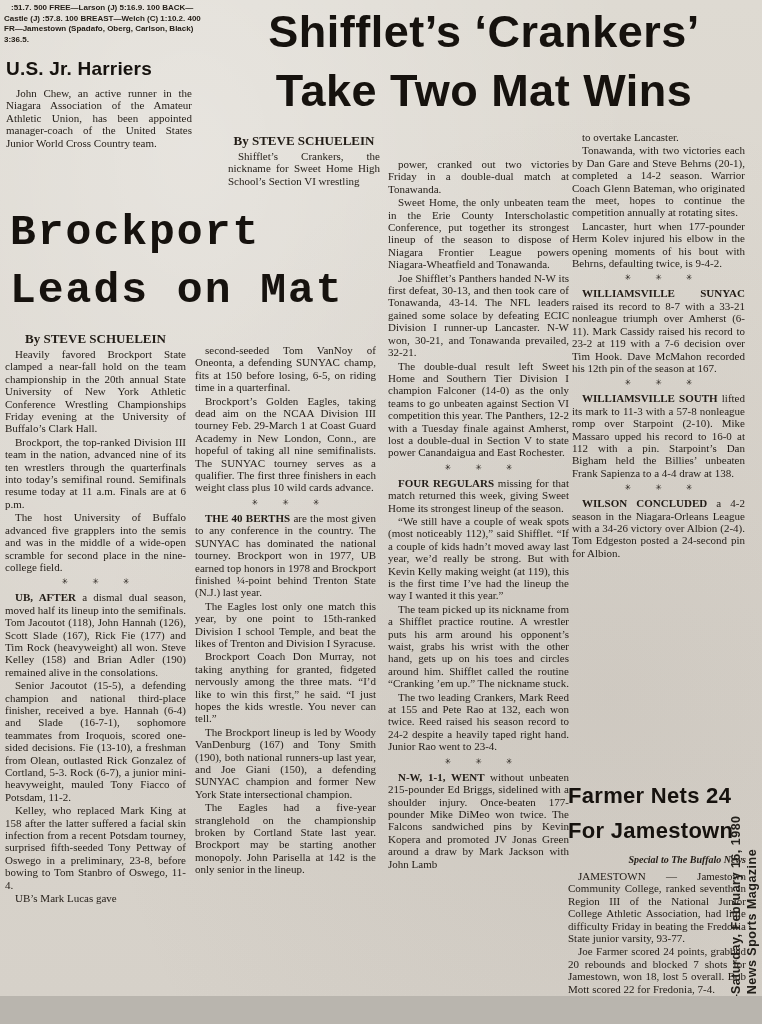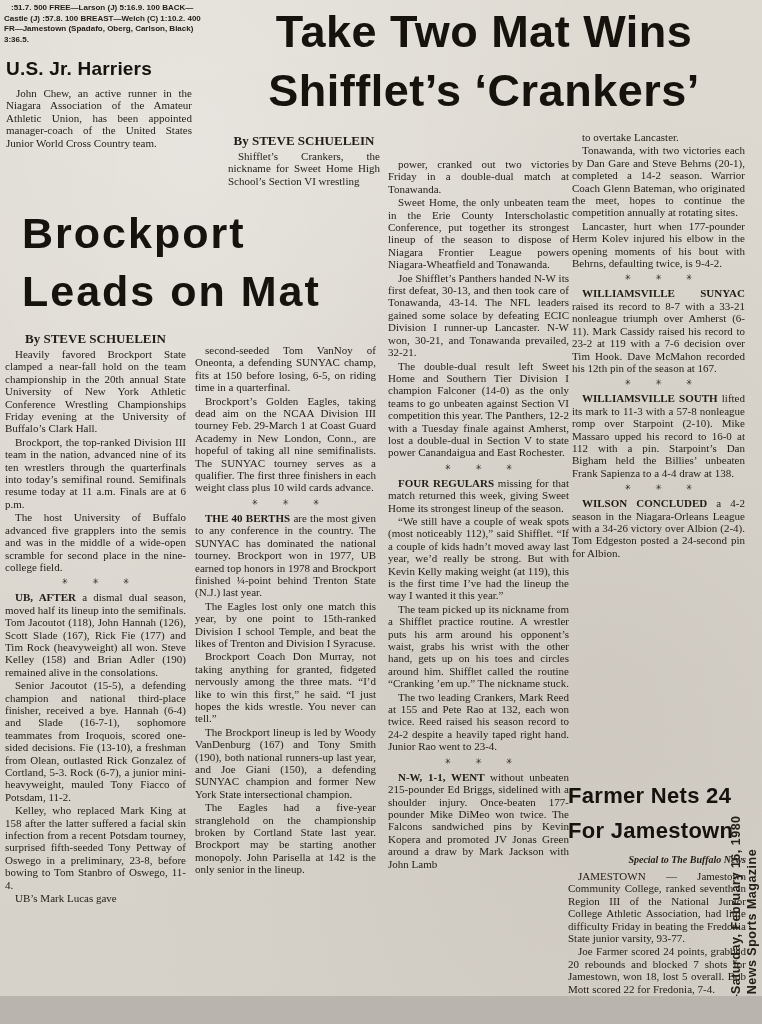--- a/index.html
+++ b/index.html
@@ -68,34 +68,34 @@
 </head>
 <body>
 
 <div class="page">
 
   <div class="abs agate col" style="left:4px;top:3px;width:208px;height:50px;">
     <p>:51.7. 500 FREE—Larson (J) 5:16.9. 100 BACK—Castle (J) :57.8. 100 BREAST—Welch (C) 1:10.2. 400 FR—Jamestown (Spadafo, Oberg, Carlson, Black) 3:36.5.</p>
   </div>
 
   <div class="abs hl hl-xl" style="left:210px;top:2px;width:548px;">
+    <div>Shifflet’s ‘Crankers’</div>
     <div>Take Two Mat Wins</div>
-    <div>Shifflet’s ‘Crankers’</div>
   </div>
 
   <div class="abs" style="left:6px;top:56px;width:186px;">
     <div class="hl hl-md">
       <div>U.S. Jr. Harriers</div>
     </div>
     <div class="flow" style="margin-top:5px;">
         <p>John Chew, an active runner in the Niagara Association of the Amateur Athletic Union, has been appointed manager-coach of the United States Junior World Cross Country team.</p>
       </div>
   </div>
 
-  <div class="abs hl hl-lg" style="left:22px;top:204px;width:440px;">
+  <div class="abs hl hl-lg" style="left:10px;top:204px;width:440px;font-family:Liberation Mono, monospace;">
     <div>Brockport</div>
     <div>Leads on Mat</div>
   </div>
 
   <div class="abs col" style="left:5px;top:332px;width:181px;height:692px;">
     <div class="byline">By STEVE SCHUELEIN</div>
     <div class="flow">
         <p>Heavily favored Brockport State clamped a near-fall hold on the team championship in the 20th annual State University of New York Athletic Conference Wrestling Championships Friday evening at the University of Buffalo’s Clark Hall.</p>
         <p>Brockport, the top-ranked Division III team in the nation, advanced nine of its ten wrestlers through the quarterfinals into today’s semifinal round. Semifinals resume today at 11 a.m. Finals are at 6 p.m.</p>
         <p>The host University of Buffalo advanced five grapplers into the semis and was in the middle of a wide-open scramble for second place in the nine-college field.</p>

